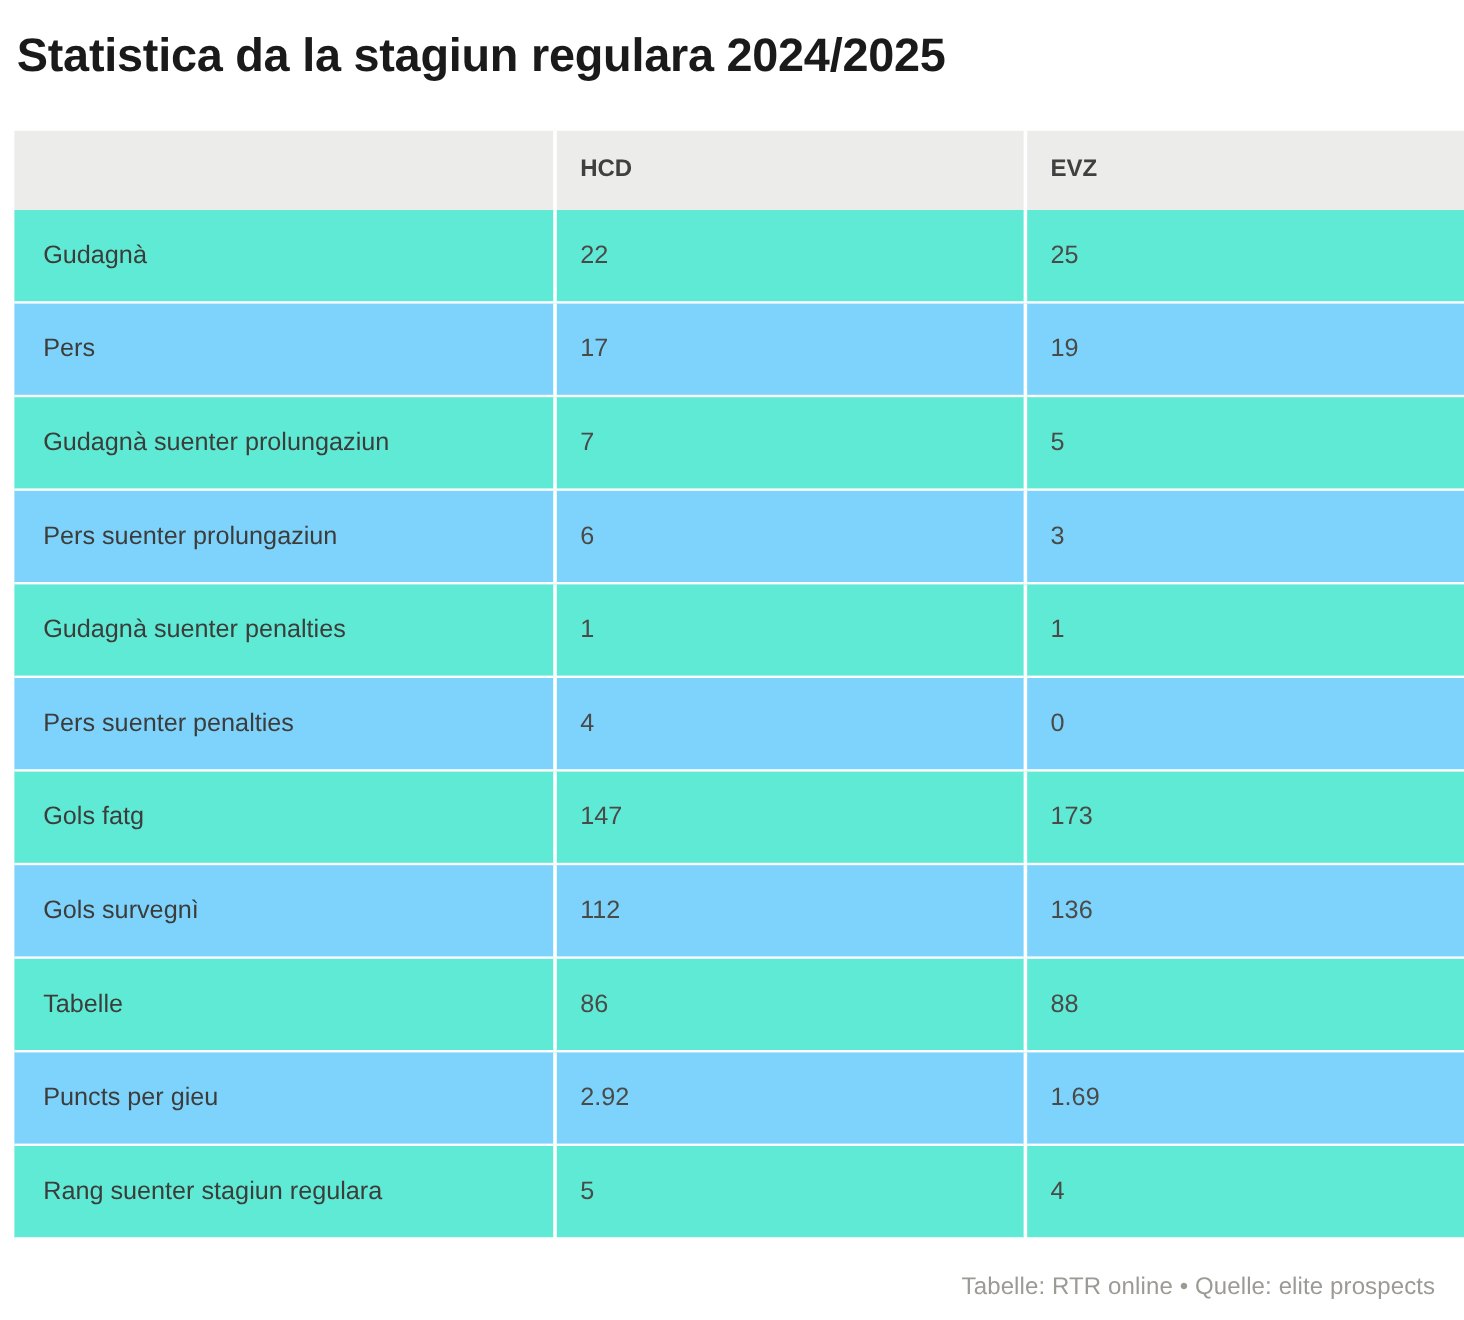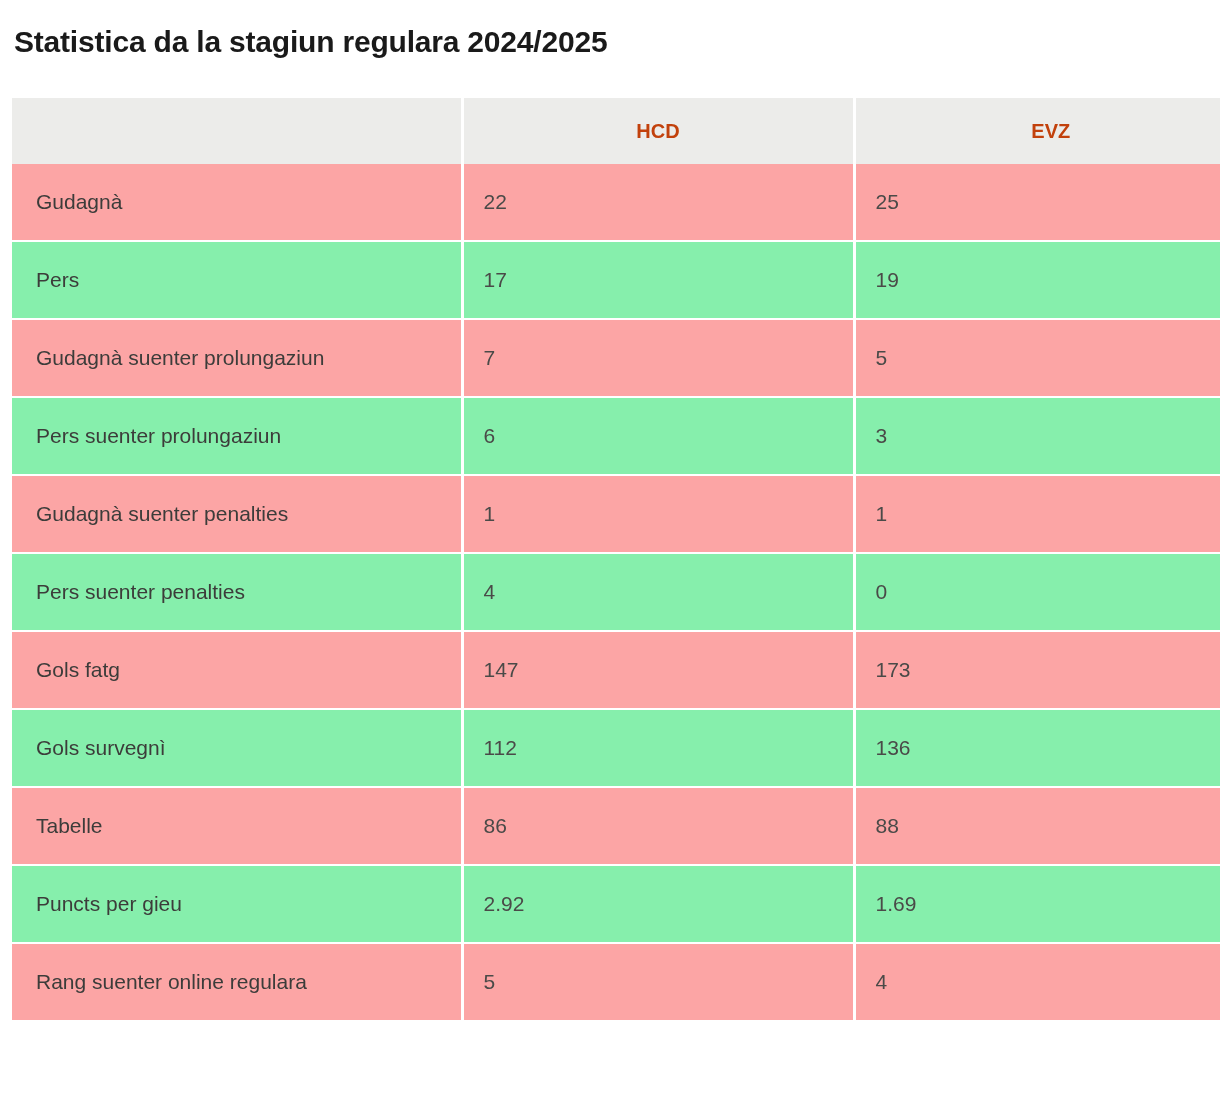--- a/index.html
+++ b/index.html
@@ -15,42 +15,42 @@
     -webkit-font-smoothing: antialiased;
   }
   .page {
     box-sizing: border-box;
     width: 1220px;
     height: 1100px;
     padding: 18px 16px 0 12px;
     position: relative;
   }
   .title {
-    font-size: 30px;
+    font-size: 39px;
     font-weight: bold;
     letter-spacing: -0.2px;
     color: #1a1a1a;
     margin: 6px 0 0 2px;
     line-height: 1.2;
   }
   table.stats {
     margin-top: 38px;
     border-collapse: collapse;
     width: 1196px;
     table-layout: fixed;
   }
   table.stats col.c-label { width: 450px; }
   table.stats col.c-val   { width: 392px; }
   thead th {
     background: #ececea;
     height: 66px;
     font-size: 20px;
     font-weight: bold;
-    color: #c2410c;
-    text-align: center;
+    color: #404040;
+    text-align: left;
     padding: 0 20px 0 20px;
     vertical-align: middle;
     border: none;
   }
   thead th.blank {
     background: #ececea;
   }
   thead th.sep {
     border-left: 3px solid #ffffff;
   }
@@ -67,22 +67,22 @@
     padding-left: 24px;
     color: #3c3c3a;
   }
   tbody td.value {
     text-align: left;
     color: #4a4a48;
   }
   tbody td.sep {
     border-left: 3px solid #ffffff;
   }
-  tbody tr.odd td  { background: #fca5a5; }
-  tbody tr.even td { background: #86efac; }
+  tbody tr.odd td  { background: #5eead4; }
+  tbody tr.even td { background: #7dd3fc; }
   tbody tr td { border-bottom: 2px solid #ffffff; }
   .footer {
     margin-top: 28px;
     padding-right: 8px;
     text-align: right;
     font-size: 20px;
     color: #9b9a95;
     letter-spacing: 0.1px;
   }
 </style>
@@ -151,21 +151,22 @@
         <td class="label">Tabelle</td>
         <td class="value sep">86</td>
         <td class="value sep">88</td>
       </tr>
       <tr class="even">
         <td class="label">Puncts per gieu</td>
         <td class="value sep">2.92</td>
         <td class="value sep">1.69</td>
       </tr>
       <tr class="odd">
-        <td class="label">Rang suenter online regulara</td>
+        <td class="label">Rang suenter stagiun regulara</td>
         <td class="value sep">5</td>
         <td class="value sep">4</td>
       </tr>
     </tbody>
   </table>
 
+  <div class="footer">Tabelle: RTR online • Quelle: elite prospects</div>
 
 </div>
 
 </body></html>

